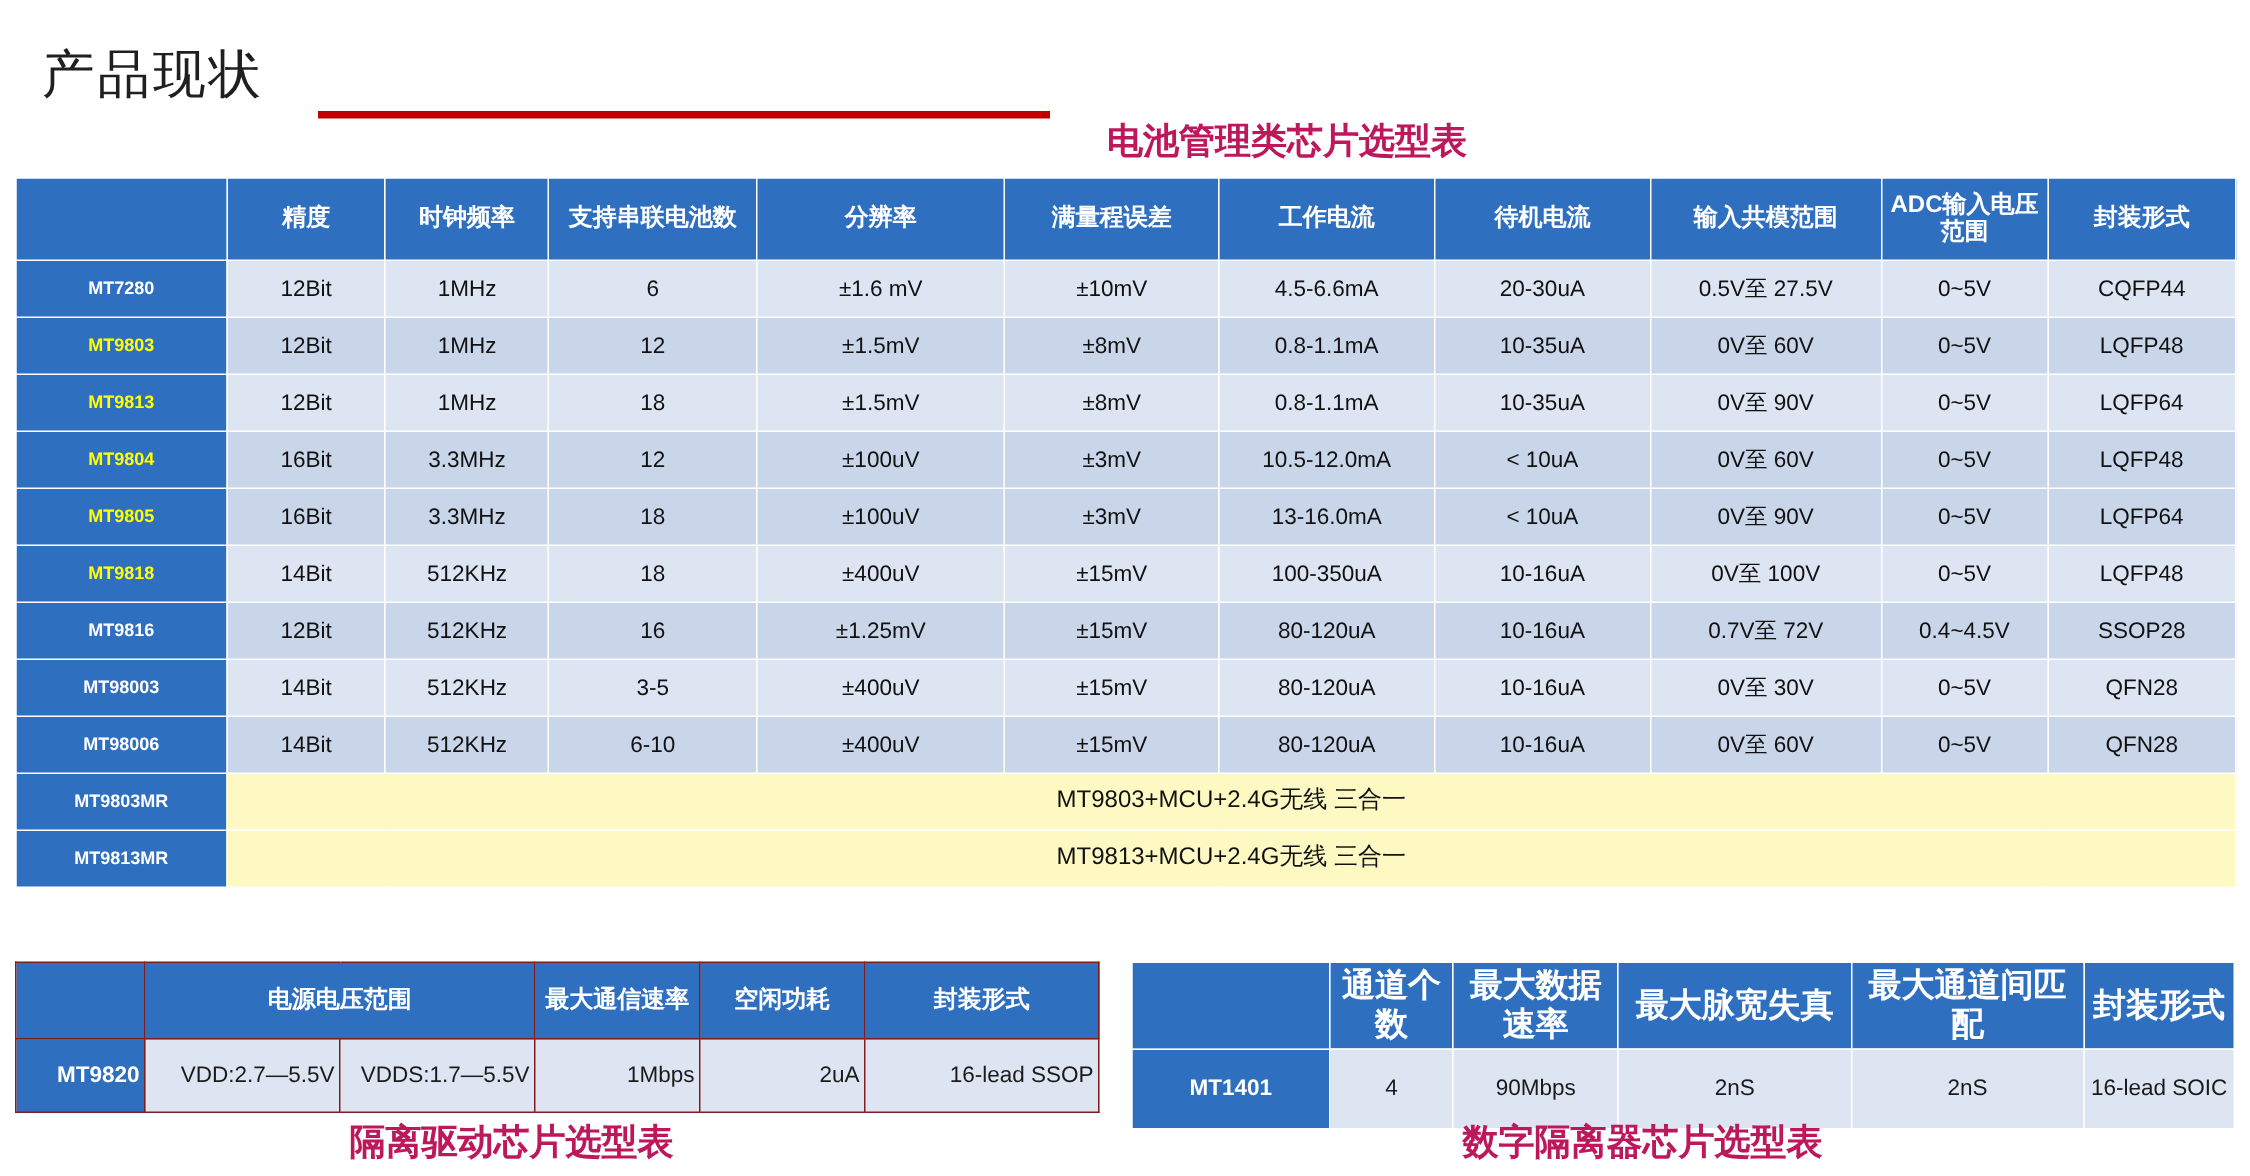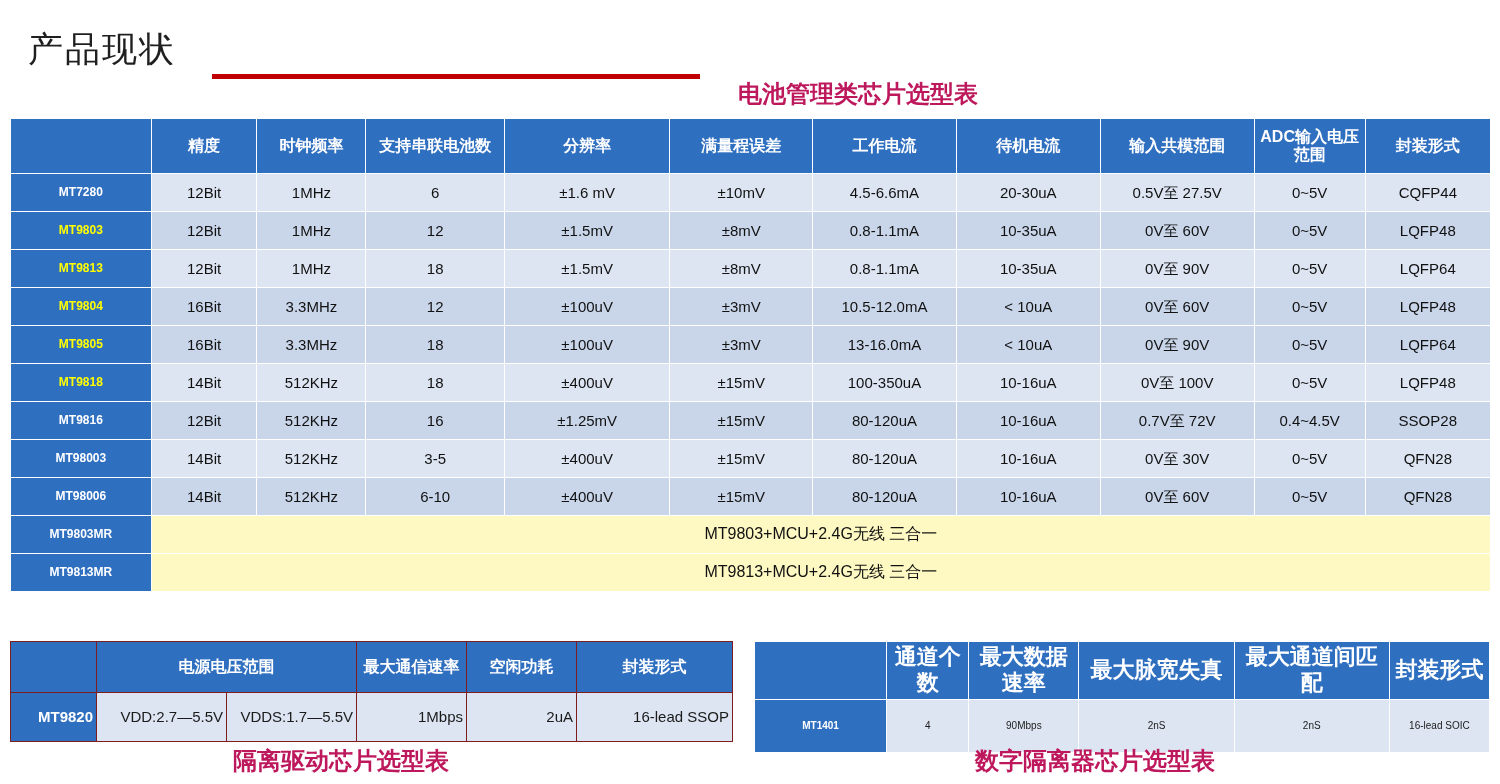--- a/index.html
+++ b/index.html
@@ -150,21 +150,21 @@
 
   
   .br-table {
     position: absolute;
     left: 754px;
     top: 641px;
     width: 736px;
   }
   .br-table th, .br-table td {
     border: 1px solid #ffffff;
-    font-size: 10px;
+    font-size: 15px;
     text-align: center;
     vertical-align: middle;
     padding: 2px 3px;
     line-height: 1.2;
   }
   .br-table thead th {
     background: #2f6fc0;
     color: #ffffff;
     font-weight: bold;
     height: 50px;

